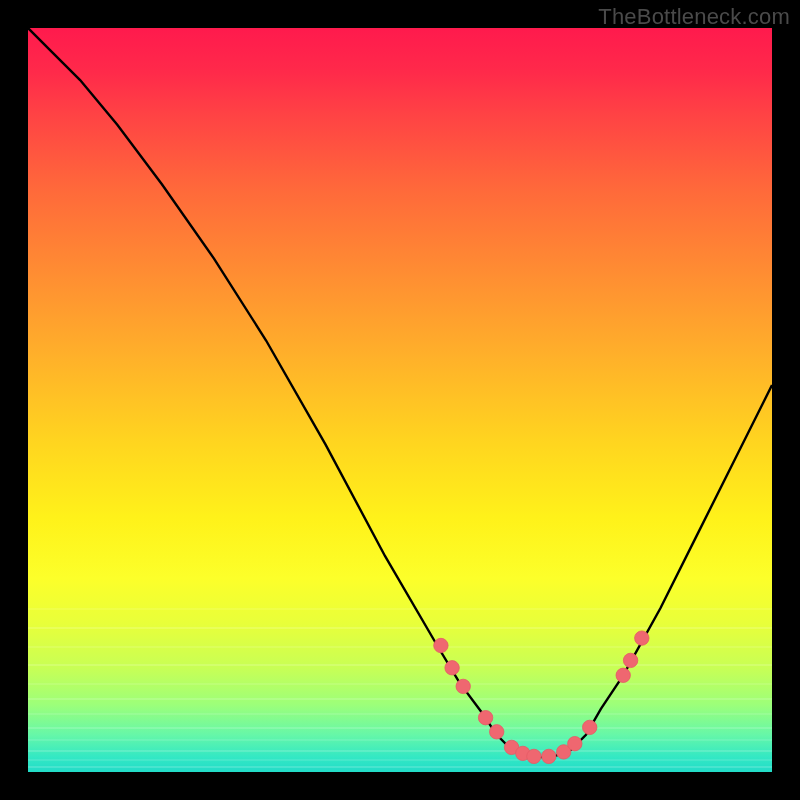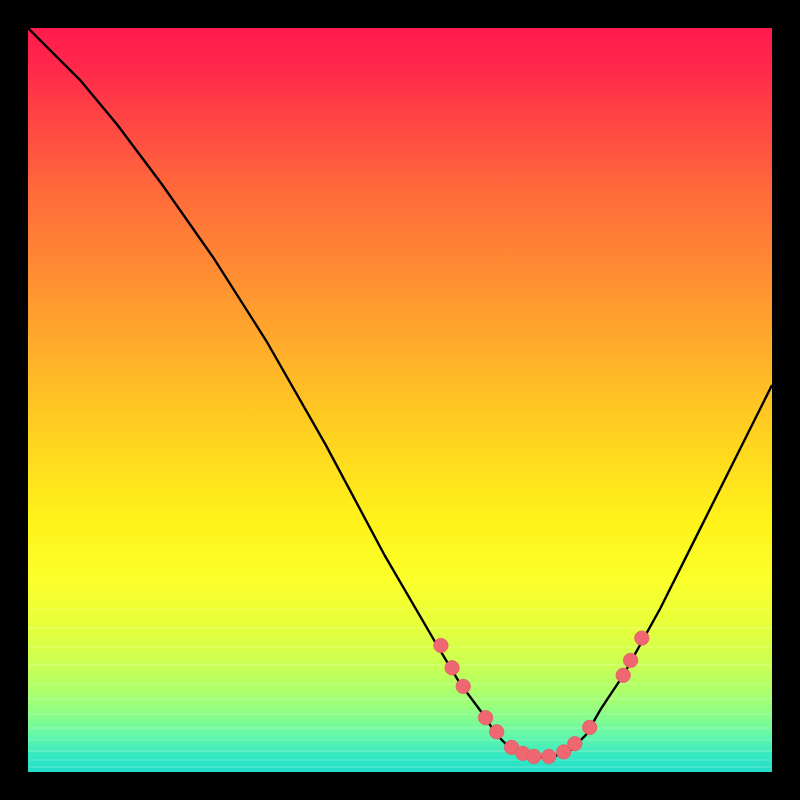--- a/index.html
+++ b/index.html
@@ -74,20 +74,21 @@
     top: 0;
     width: 744px;
     height: 744px;
     overflow: visible;
   }
 </style>
 </head>
 <body>
 
 <div class="frame">
+  <div class="watermark">TheBottleneck.com</div>
 
   <div class="plot-area">
     <div class="gradient-bg"></div>
     <div id="bands-container">
         <div class="band" style="top: 580.3px; background: rgba(255, 255, 255, 0.1); height: 2px;"></div>
         <div class="band" style="top: 598.9px; background: rgba(255, 255, 255, 0.15); height: 2px;"></div>
         <div class="band" style="top: 617.5px; background: rgba(255, 255, 255, 0.1); height: 2px;"></div>
         <div class="band" style="top: 636.1px; background: rgba(255, 255, 255, 0.15); height: 2px;"></div>
         <div class="band" style="top: 654.7px; background: rgba(255, 255, 255, 0.1); height: 2px;"></div>
         <div class="band" style="top: 669.6px; background: rgba(255, 255, 255, 0.15); height: 2px;"></div>

